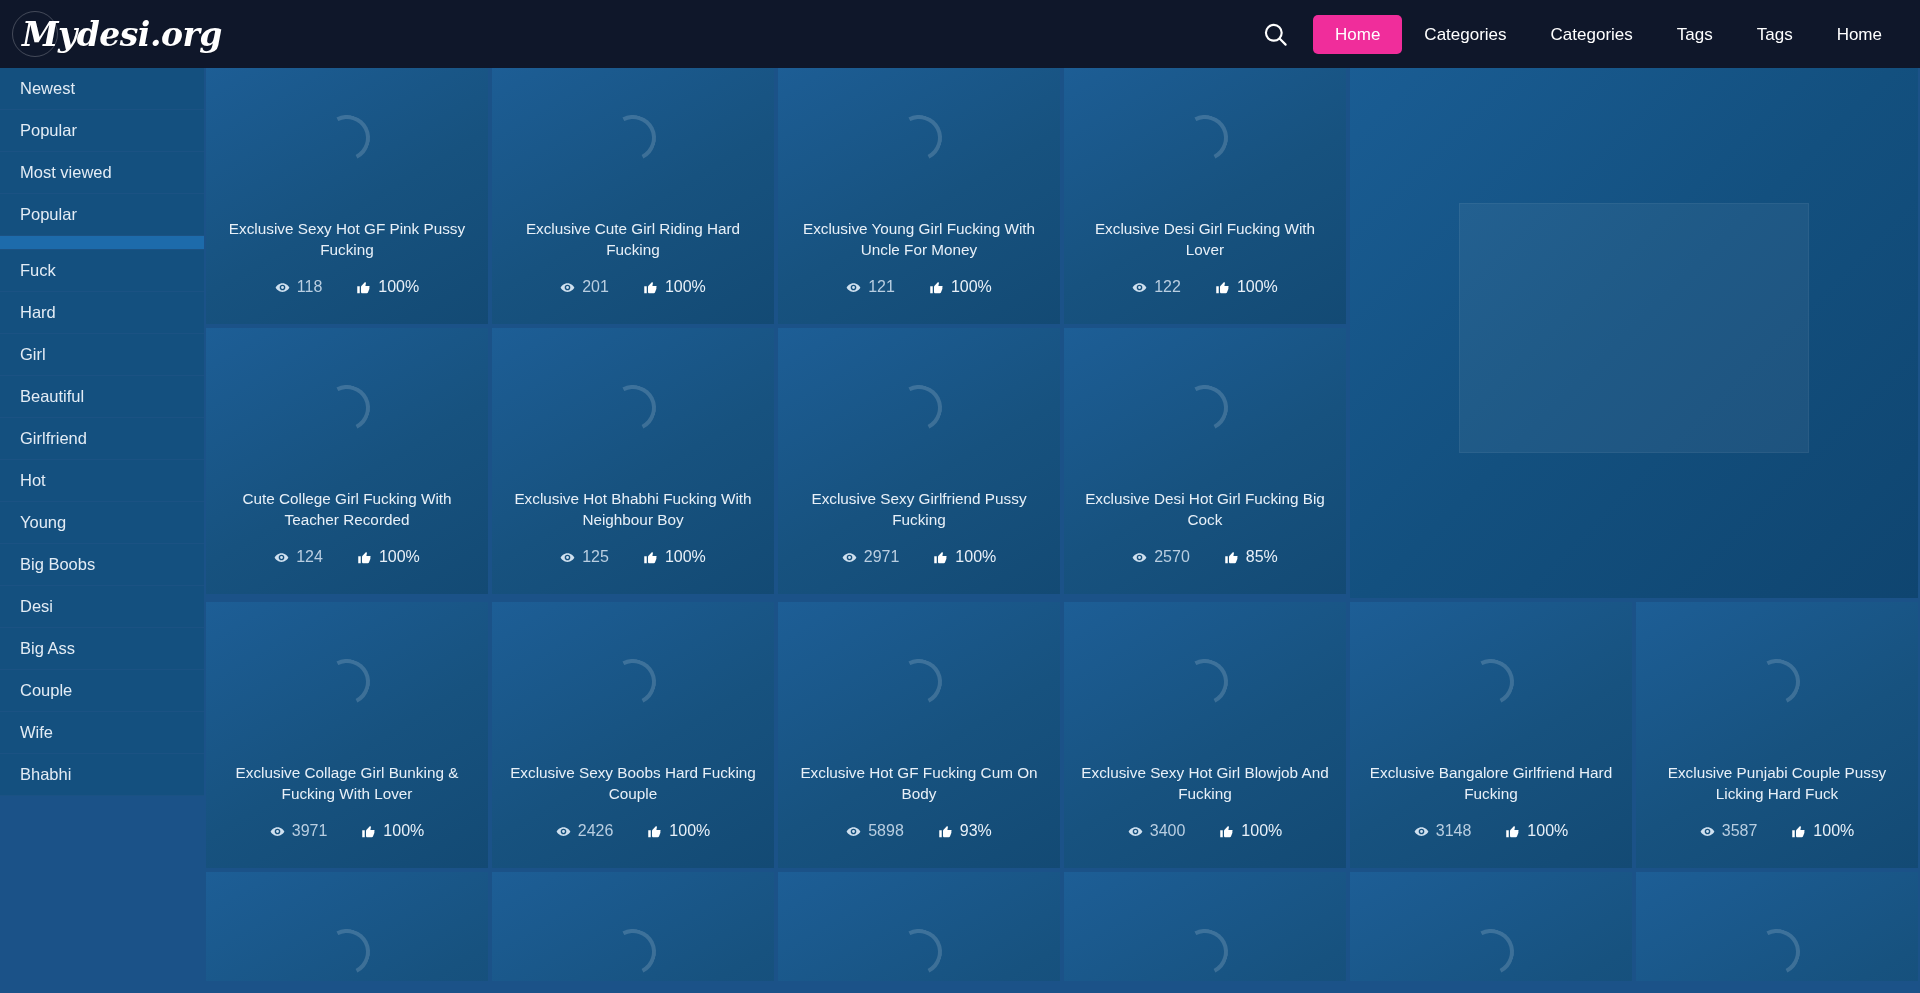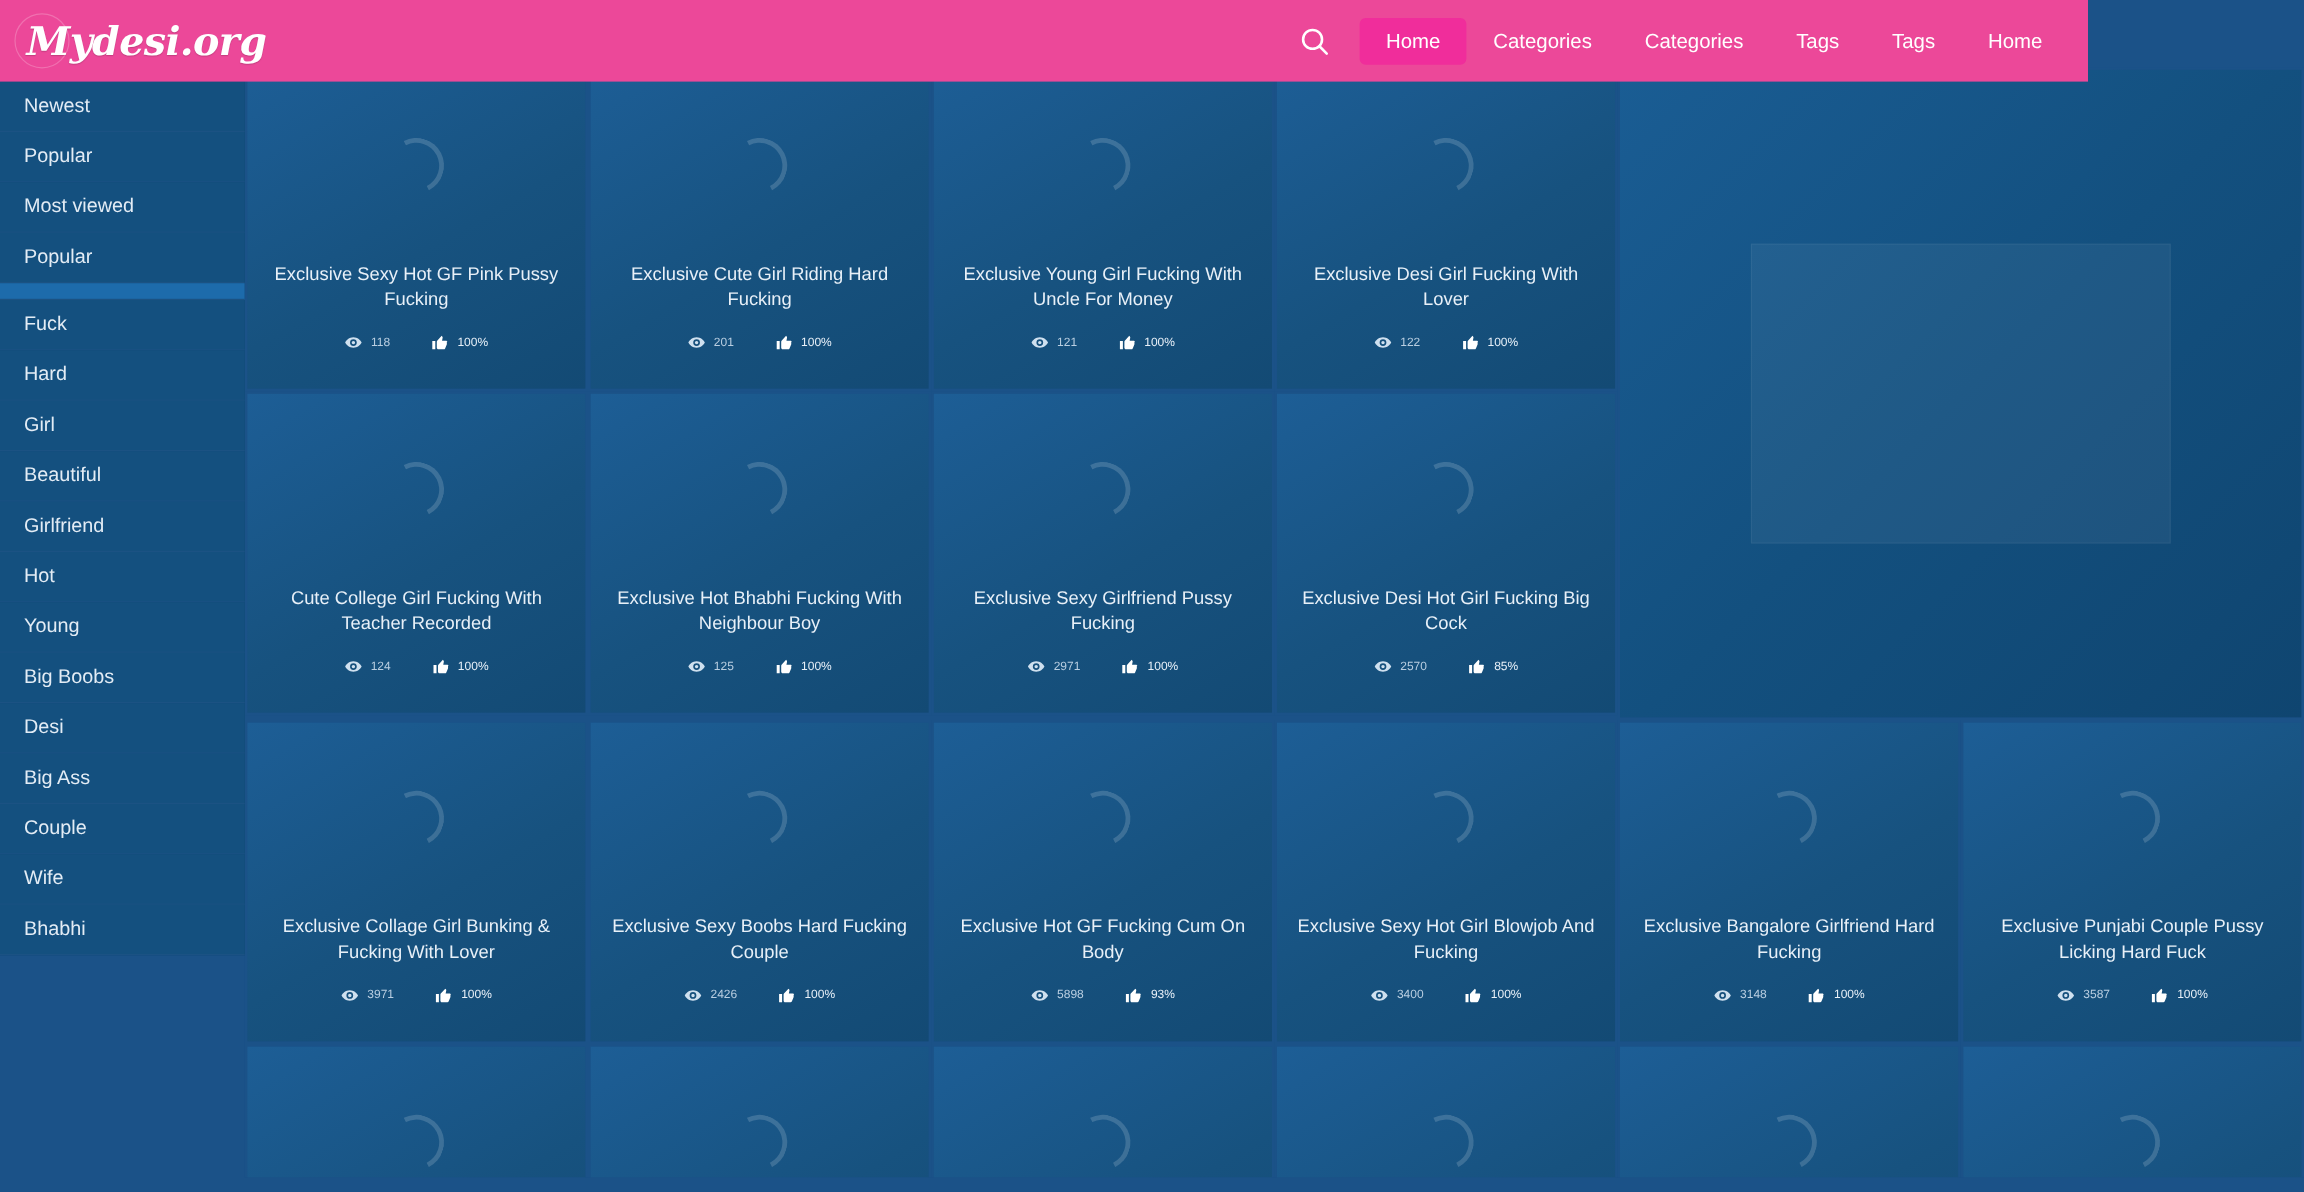--- a/index.html
+++ b/index.html
@@ -9,22 +9,22 @@
     height: 993px;
     overflow: hidden;
     background: #1b5288;
     font-family: "Liberation Sans", sans-serif;
   }
 
   
   #header {
     position: absolute;
     top: 0; left: 0;
-    width: 1740px; height: 68px;
-    background: #ec4899;
+    width: 1920px; height: 68px;
+    background: #0f172a;
     display: flex;
     align-items: center;
     z-index: 40;
   }
   #logo {
     margin-left: 22px;
     position: relative;
     font-style: italic;
     font-weight: bold;
     font-size: 33px;
@@ -152,21 +152,21 @@
     height: 44px;
     overflow: hidden;
   }
   .card-stats {
     margin-top: 16px;
     display: flex;
     align-items: center;
     justify-content: center;
     gap: 34px;
     color: #e8f0f8;
-    font-size: 10px;
+    font-size: 16px;
   }
   .stat {
     display: inline-flex;
     align-items: center;
     gap: 7px;
   }
   .stat .views-num { color: #b9cee1; }
   .stat svg { display: block; }
 
   

